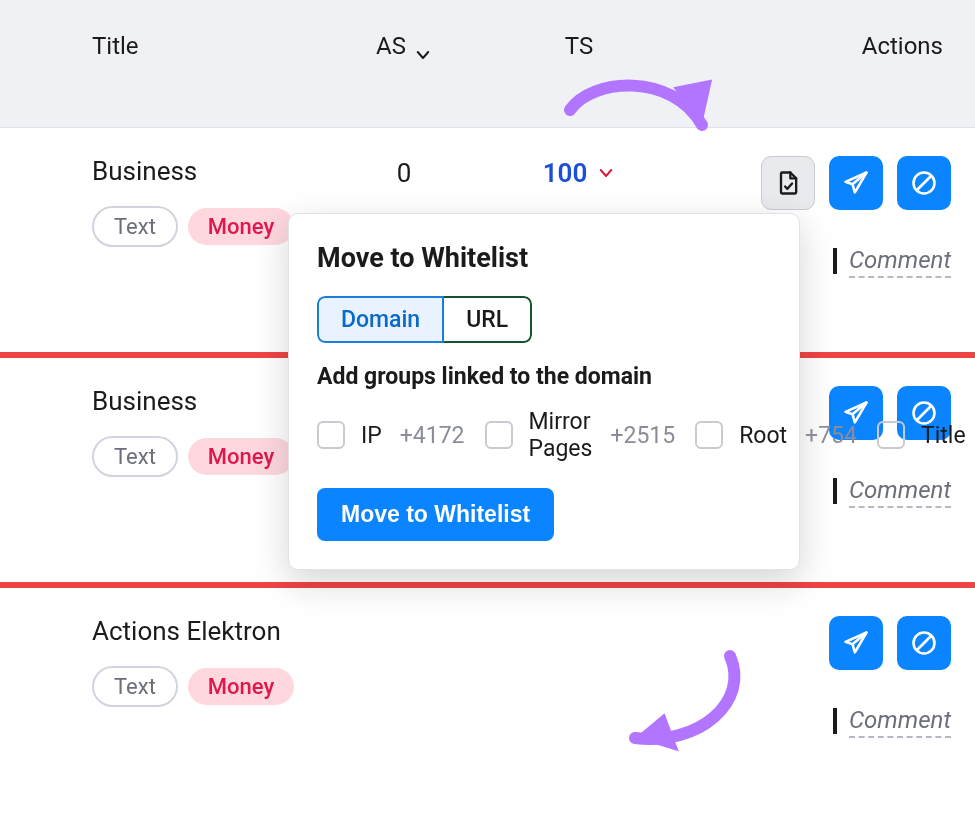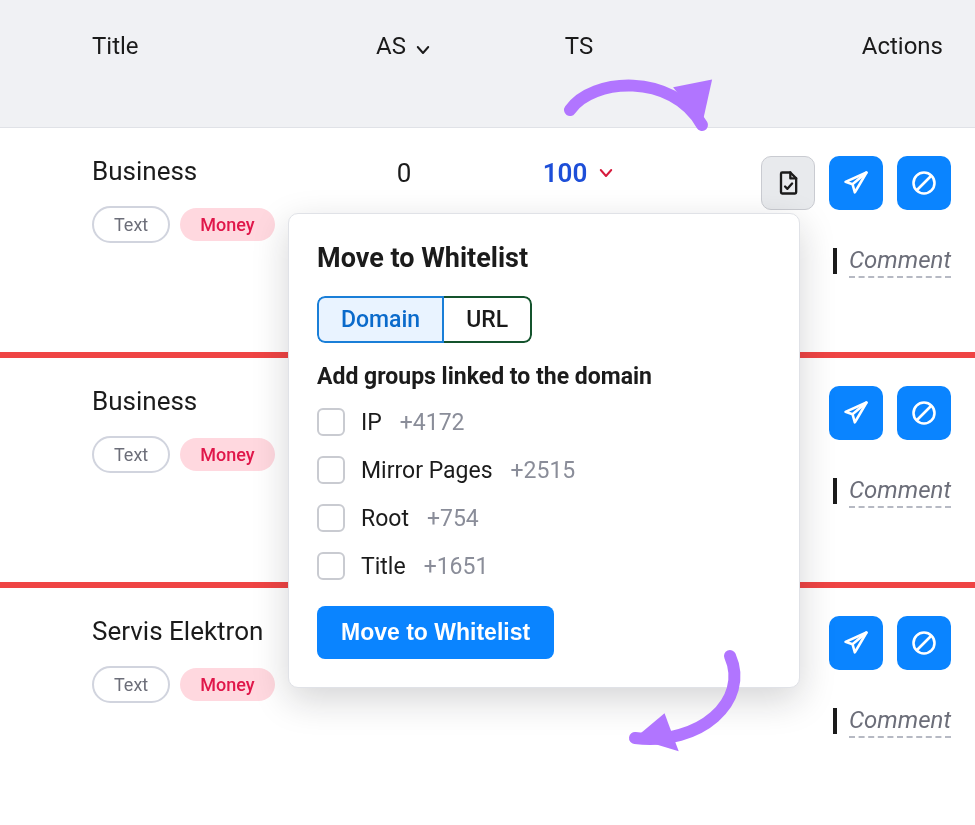--- a/index.html
+++ b/index.html
@@ -23,21 +23,21 @@
   }
   .col-anchor { flex: 0 0 290px; padding-left: 68px; }
   .col-as { flex: 0 0 180px; text-align: center; }
   .col-ts { flex: 0 0 170px; text-align: center; }
   .col-actions { flex: 1; text-align: right; padding-right: 8px; }
   .th {
     font-size: 24px;
     color: #1b1b1b;
     font-weight: 400;
   }
-  .th-sort { display: inline-flex; align-items: center; gap: 8px; cursor: pointer; justify-content: center; width: 100%; }
+  .th-sort { display: inline-flex; align-items: flex-end; gap: 8px; cursor: pointer; justify-content: center; width: 100%; }
   .chev-down {
     width: 18px; height: 18px;
   }
   .chev-down svg { width: 18px; height: 18px; }
   .chev-down path { stroke:#1b1b1b; stroke-width:2.6; fill:none; stroke-linecap:round; stroke-linejoin:round; }
 
   .row {
     border-bottom: 6px solid #ef4444;
     padding: 28px 24px 44px 24px;
     display: flex;
@@ -50,21 +50,21 @@
     font-size: 26px;
     color: #1b1b1b;
     margin-bottom: 20px;
     white-space: nowrap;
     overflow: hidden;
     text-overflow: clip;
   }
   .tags { display: flex; gap: 10px; align-items: center; }
   .tag {
     border-radius: 999px;
-    font-size: 18px;
+    font-size: 22px;
     padding: 6px 20px;
     display: inline-flex;
     align-items: center;
   }
   .tag-text {
     background: #fff;
     color: #6c6e79;
     border: 2px solid #d1d4de;
   }
   .tag-money {
@@ -145,21 +145,21 @@
     position:relative;
     z-index:1;
   }
   .seg-btn:first-child { border-top-left-radius:8px; border-bottom-left-radius:8px; }
   .seg-btn:last-child  { border-top-right-radius:8px; border-bottom-right-radius:8px; margin-left:-2px; }
   .popover h3 {
     font-size: 23px;
     font-weight: 700;
     margin-bottom: 18px;
   }
-  .check-list { display:flex; flex-direction:column; gap: 20px; margin-bottom: 26px; }
+  .check-list { display:flex; gap: 20px; margin-bottom: 26px; }
   .check-item {
     display:flex; align-items:center; gap: 16px;
     font-size: 23px;
     cursor:pointer;
   }
   .check-box {
     width: 28px; height: 28px;
     border: 2px solid #c9cbd1;
     border-radius: 6px;
     flex-shrink:0;
@@ -264,21 +264,21 @@
               <line x1="6" y1="18" x2="18" y2="6"></line>
             </svg>
         </div>
       </div>
       <span class="comment-link"><span class="comment-line-stub"></span><span>Comment</span></span>
     </div>
   </div>
 
   <div class="row" style="border-bottom:none;">
     <div class="anchor-cell">
-      <div class="anchor-title">Servis Elektron</div>
+      <div class="anchor-title">Actions Elektron</div>
       <div class="tags">
         <span class="tag tag-text">Text</span>
         <span class="tag tag-money">Money</span>
       </div>
     </div>
     <div class="as-cell"></div>
     <div class="ts-cell"></div>
     <div class="actions-cell">
       <div class="action-icons">
         <div class="icon-btn icon-blue">

